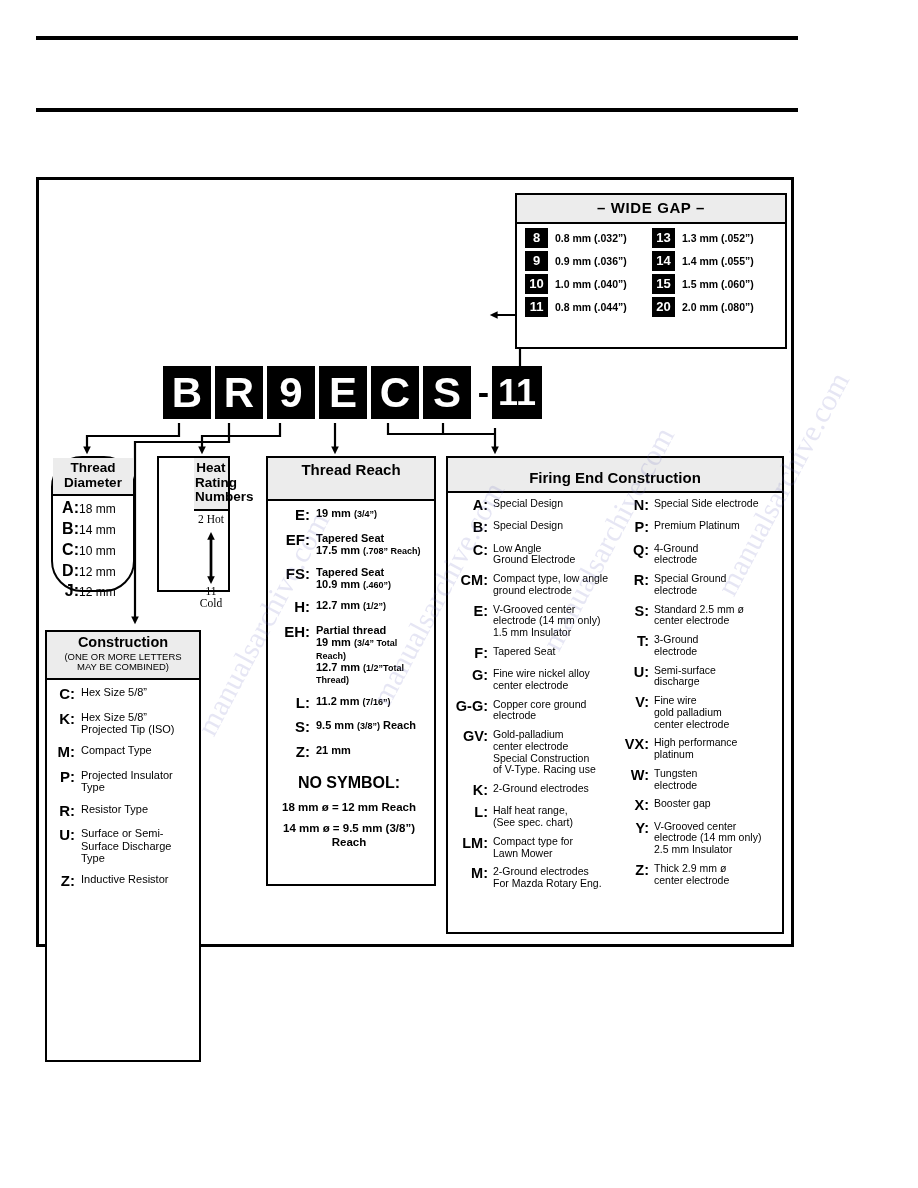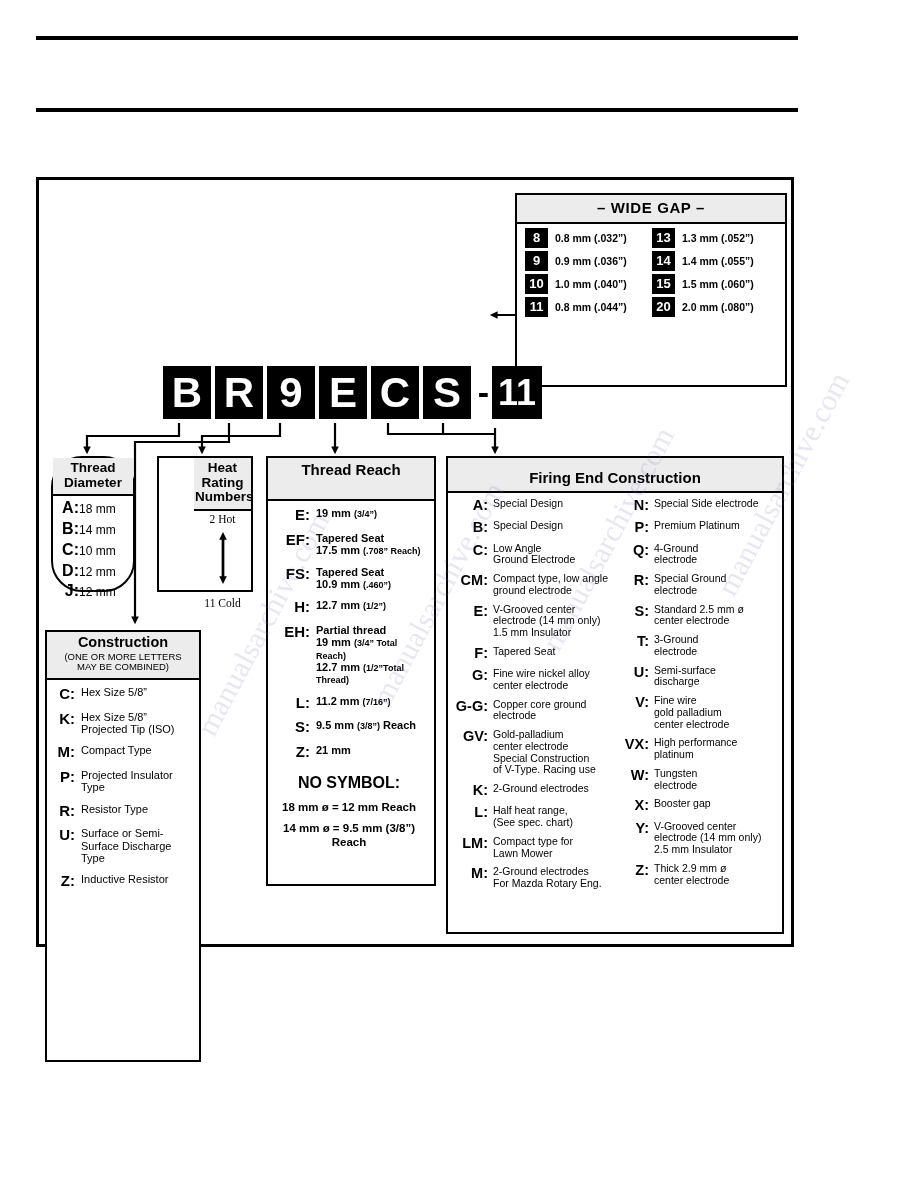--- a/index.html
+++ b/index.html
@@ -54,21 +54,21 @@
     line-height: 1.08;
     padding: 3px 2px 4px;
   }
   .panel-body { padding: 4px 4px 4px; }
 
   
   #wide-gap-panel {
     left: 476px;
     top: 13px;
     width: 272px;
-    height: 194px;
+    height: 156px;
   }
   #wide-gap-panel .panel-head {
     font-size: 15px;
     letter-spacing: 0.6px;
     padding: 5px 2px 6px;
   }
   .gap-grid {
     display: grid;
     grid-template-columns: 1fr 1fr;
     padding: 4px 6px 4px 8px;
@@ -128,21 +128,21 @@
   
   #connectors {
     position: absolute;
     left: 0; top: 0;
     width: 100%; height: 100%;
     pointer-events: none;
   }
 
   
   #thread-diameter-panel { left: 12px;  top: 276px; width: 84px;  height: 136px; border-radius: 31px; }
-  #heat-rating-panel     { left: 118px; top: 276px; width: 96px;  height: 136px; padding-left: 35px; }
+  #heat-rating-panel     { left: 118px; top: 276px; width: 73px;  height: 136px; padding-left: 35px; }
   #thread-reach-panel    { left: 227px; top: 276px; width: 170px; height: 430px; }
   #firing-end-panel      { left: 407px; top: 276px; width: 338px; height: 478px; }
   #construction-panel    { left: 6px;   top: 450px; width: 156px; height: 432px; }
 
   #thread-diameter-panel .panel-head,
   #heat-rating-panel .panel-head { font-size: 13.5px; padding: 3px 1px 4px; }
   #thread-reach-panel .panel-head { font-size: 15px; padding: 4px 2px 21px; }
   #firing-end-panel .panel-head   { font-size: 15px; padding: 12px 2px 5px; }
   #construction-panel .panel-head { font-size: 14.5px; padding: 3px 2px 5px; }
   #construction-panel .sub {

